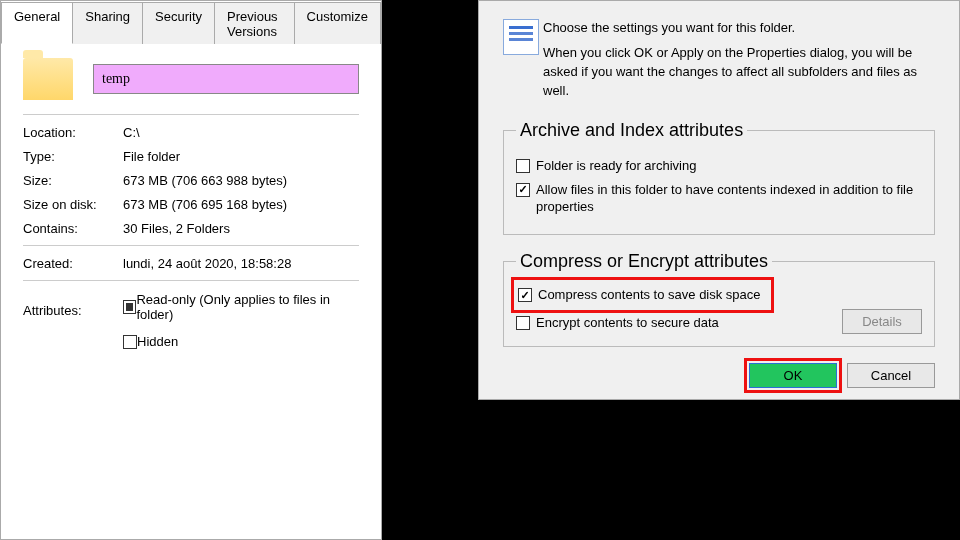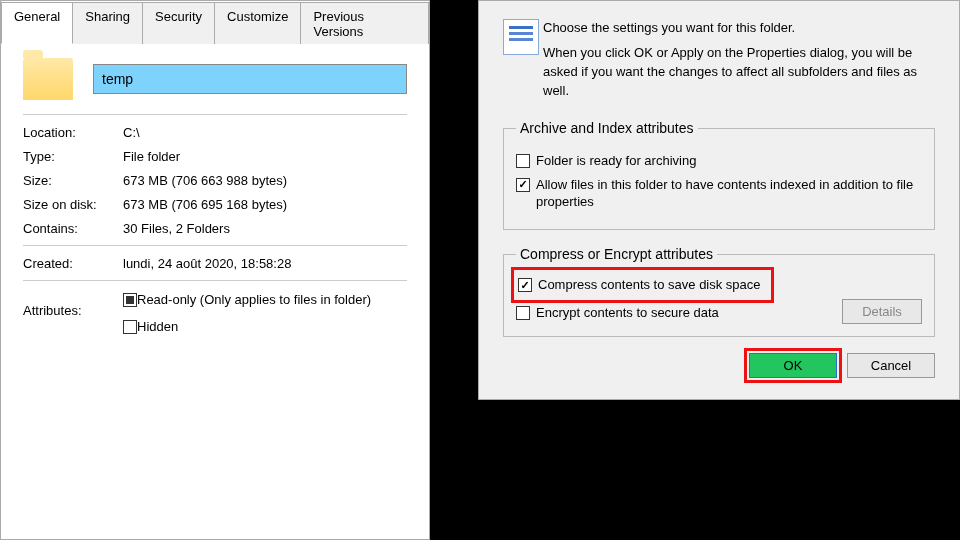--- a/index.html
+++ b/index.html
@@ -13,21 +13,21 @@
     overflow: hidden;
   }
   .window {
     position: absolute;
     background: #fff;
     border: 1px solid #aaa;
   }
   
   .props {
     left: 0; top: 0;
-    width: 430px; height: 540px;
+    width: 382px; height: 540px;
   }
   .tabs {
     display: flex;
     border-bottom: 1px solid #aaa;
     background: #fff;
   }
   .tab {
     padding: 6px 12px 5px;
     border: 1px solid #aaa;
     border-bottom: none;
@@ -61,21 +61,22 @@
     position: absolute; top: -8px; left: 0;
     width: 20px; height: 8px;
     background: #ffe9a8;
     border-radius: 3px 3px 0 0;
   }
   .name-input {
     flex: 1;
     border: 1px solid #888;
     padding: 6px 8px;
     font-size: 14px;
-    background: #7dd3fc;
+    background: #f0abfc;
+    font-family: Liberation Serif, serif;
   }
   hr.sep {
     border: none; border-top: 1px solid #ccc;
     margin: 8px 0 10px;
   }
   .kv { display: flex; margin: 9px 0; }
   .kv .k { width: 100px; }
   .kv .v { flex: 1; }
   .attr-block { display:flex; align-items:flex-start; }
   .attr-left { width:100px;margin-top:12px; }
@@ -106,21 +107,21 @@
     background:#fff; border:1px solid #88aadd;
     display:flex; flex-direction:column; gap:3px;
     padding:6px 5px;
   }
   .hdr-icon span { height:3px; background:#5a85d6; }
   .hdr-icon span:nth-child(1){background:#3a6fd0;}
   .hdr-text { font-size:13px; line-height:1.45; }
   fieldset.grp {
     border:1px solid #bbb; margin:0 0 16px; padding:10px 12px 12px;
   }
-  fieldset.grp legend { padding:0 4px; font-size:14px; }
+  fieldset.grp legend { padding:0 4px; font-size:18px; }
   .chk-row { display:flex; align-items:flex-start; gap:6px; margin:6px 0; }
   .chk-row .box {
     width:14px; height:14px; border:1px solid #333; background:#fff; flex:none;
     display:flex; align-items:center; justify-content:center; margin-top:2px;
   }
   .chk-row .box.checked::after {
     content:"✓"; font-size:11px; line-height:1; color:#000; font-weight:bold;
   }
   .chk-row .lbl { font-size:13px; line-height:1.35; }
   .buttons-row {
@@ -132,22 +133,22 @@
   .details-cell { display:flex; justify-content:flex-end; margin-top:-28px; }
 </style>
 </head>
 <body>
 
 <div class="window props">
   <div class="tabs">
     <div class="tab active">General</div>
     <div class="tab">Sharing</div>
     <div class="tab">Security</div>
+    <div class="tab">Previous Versions</div>
     <div class="tab">Customize</div>
-    <div class="tab">Previous Versions</div>
   </div>
 
   <div class="props-body">
     <div class="name-row">
       <div class="folder-icon"></div>
       <input class="name-input" value="temp" style="">
     </div>
     <hr class="sep">
 
     <div class="kv">

